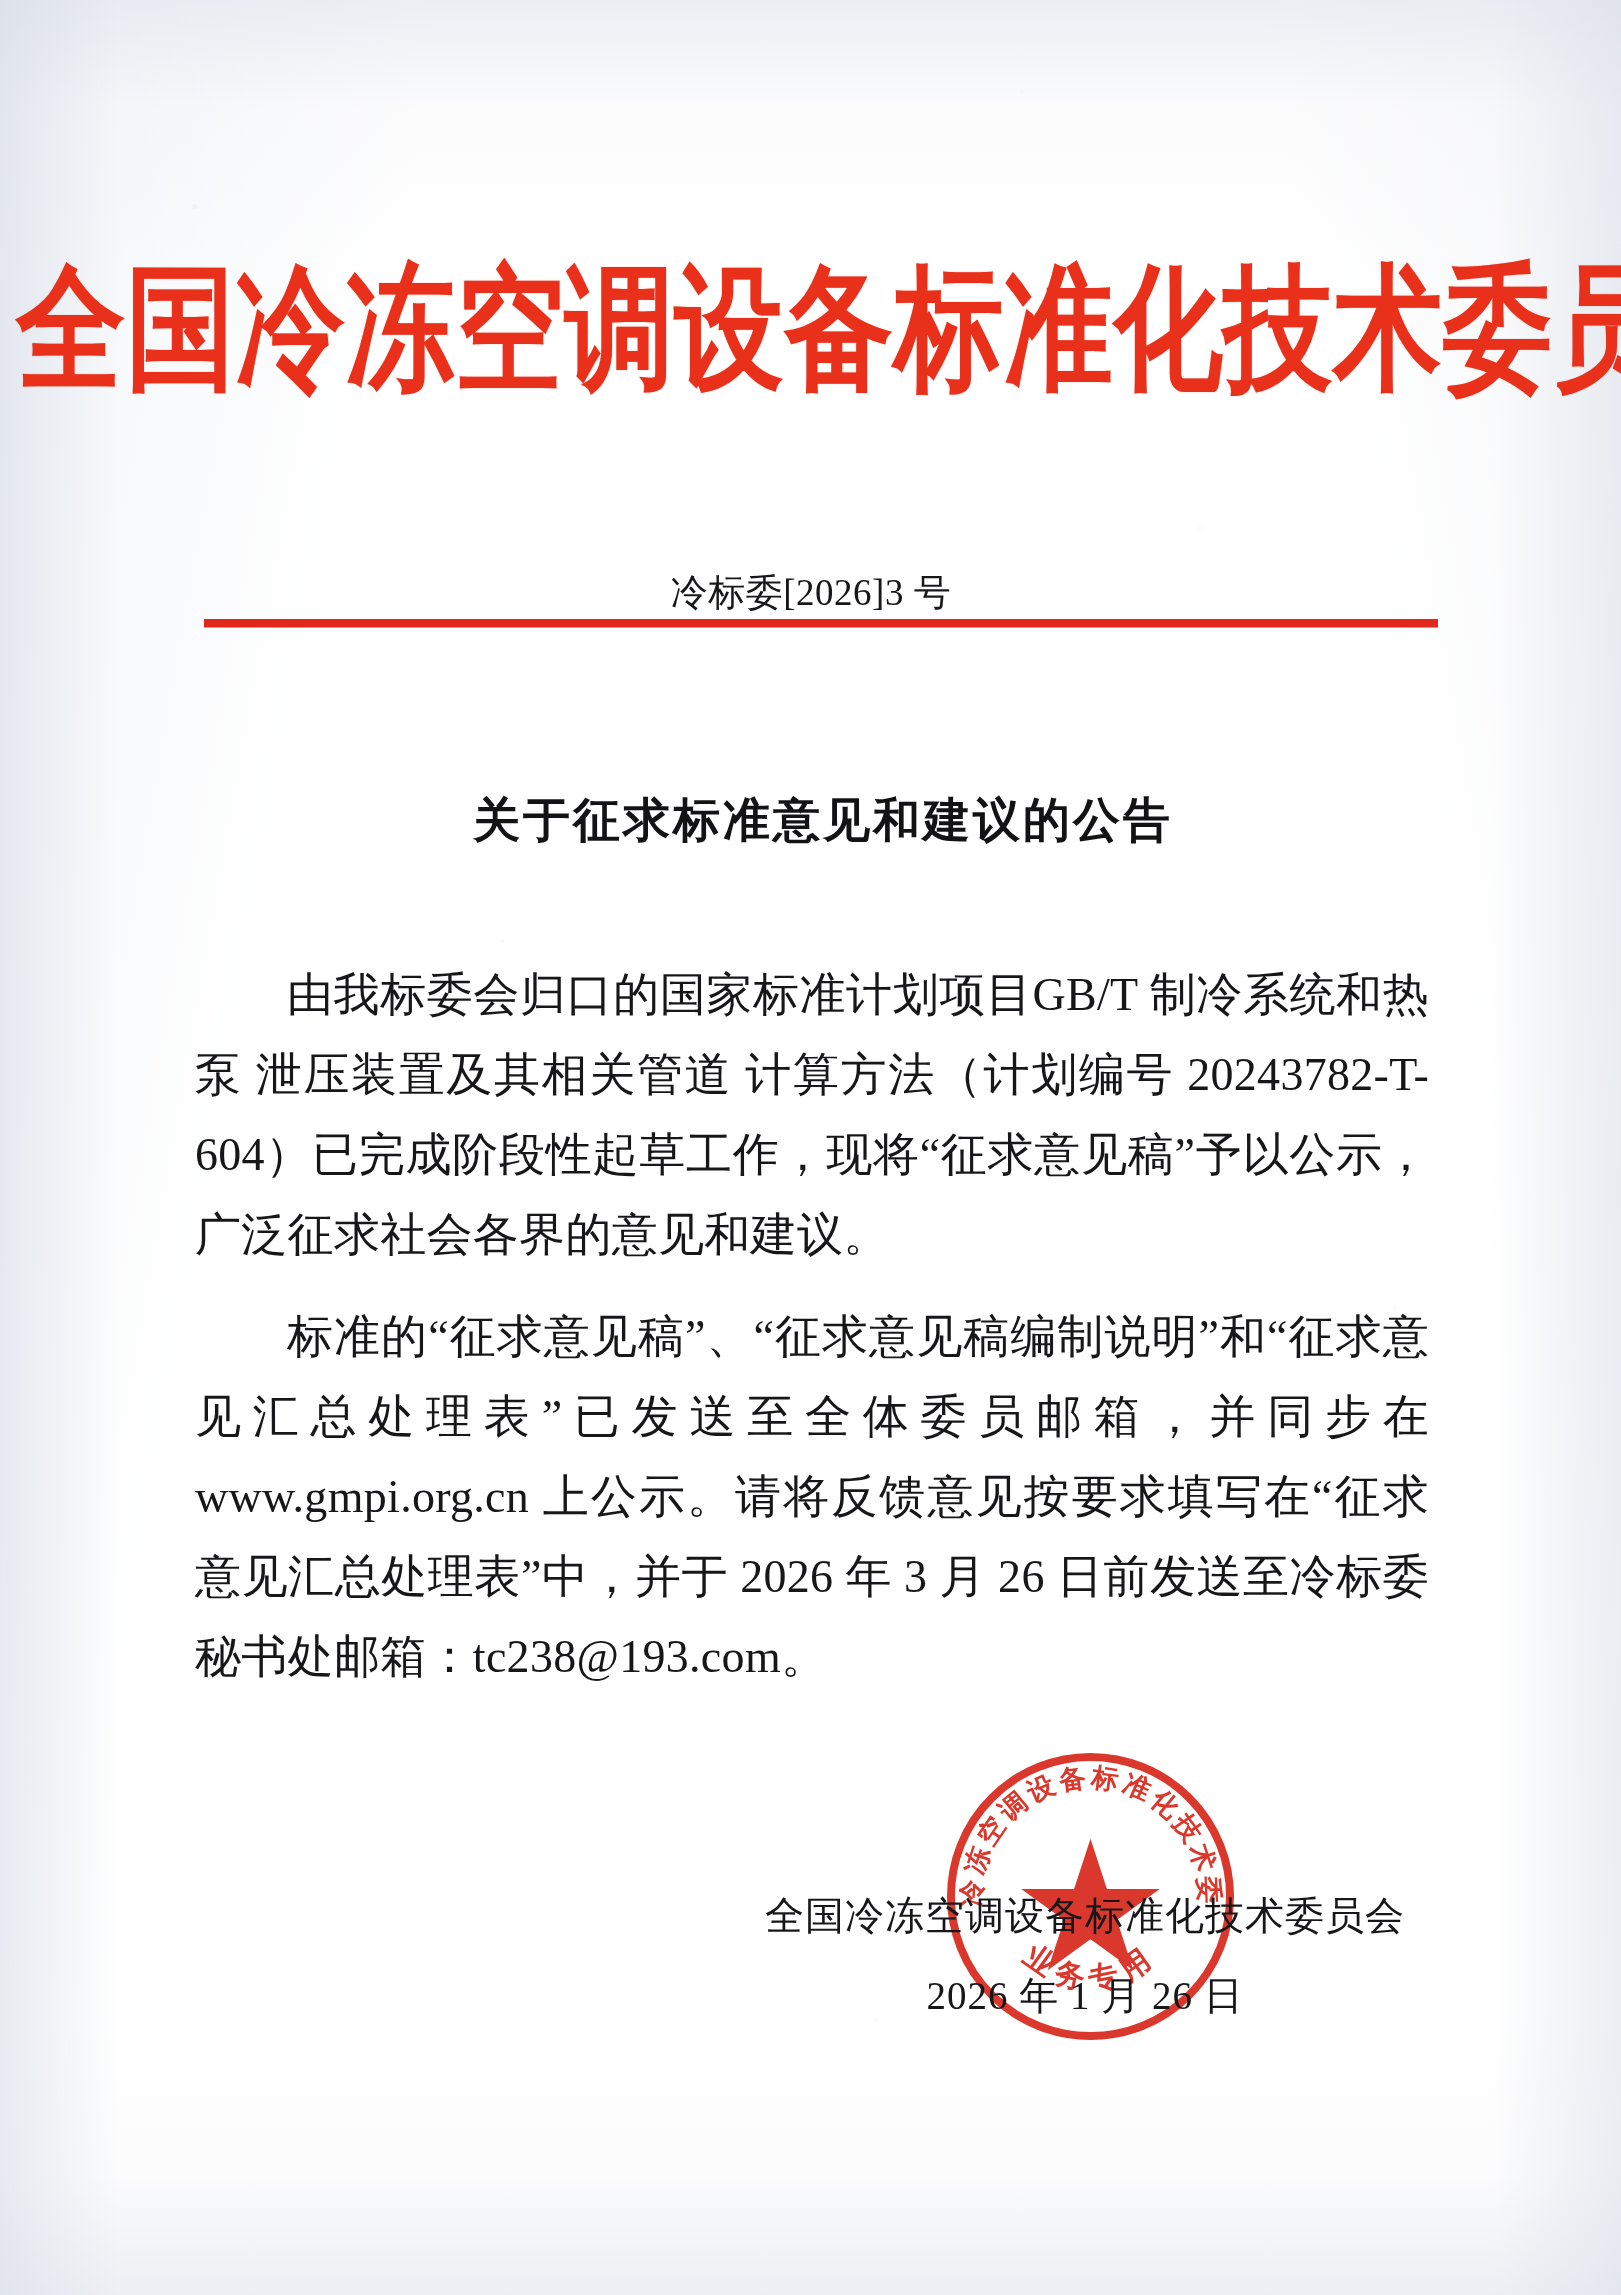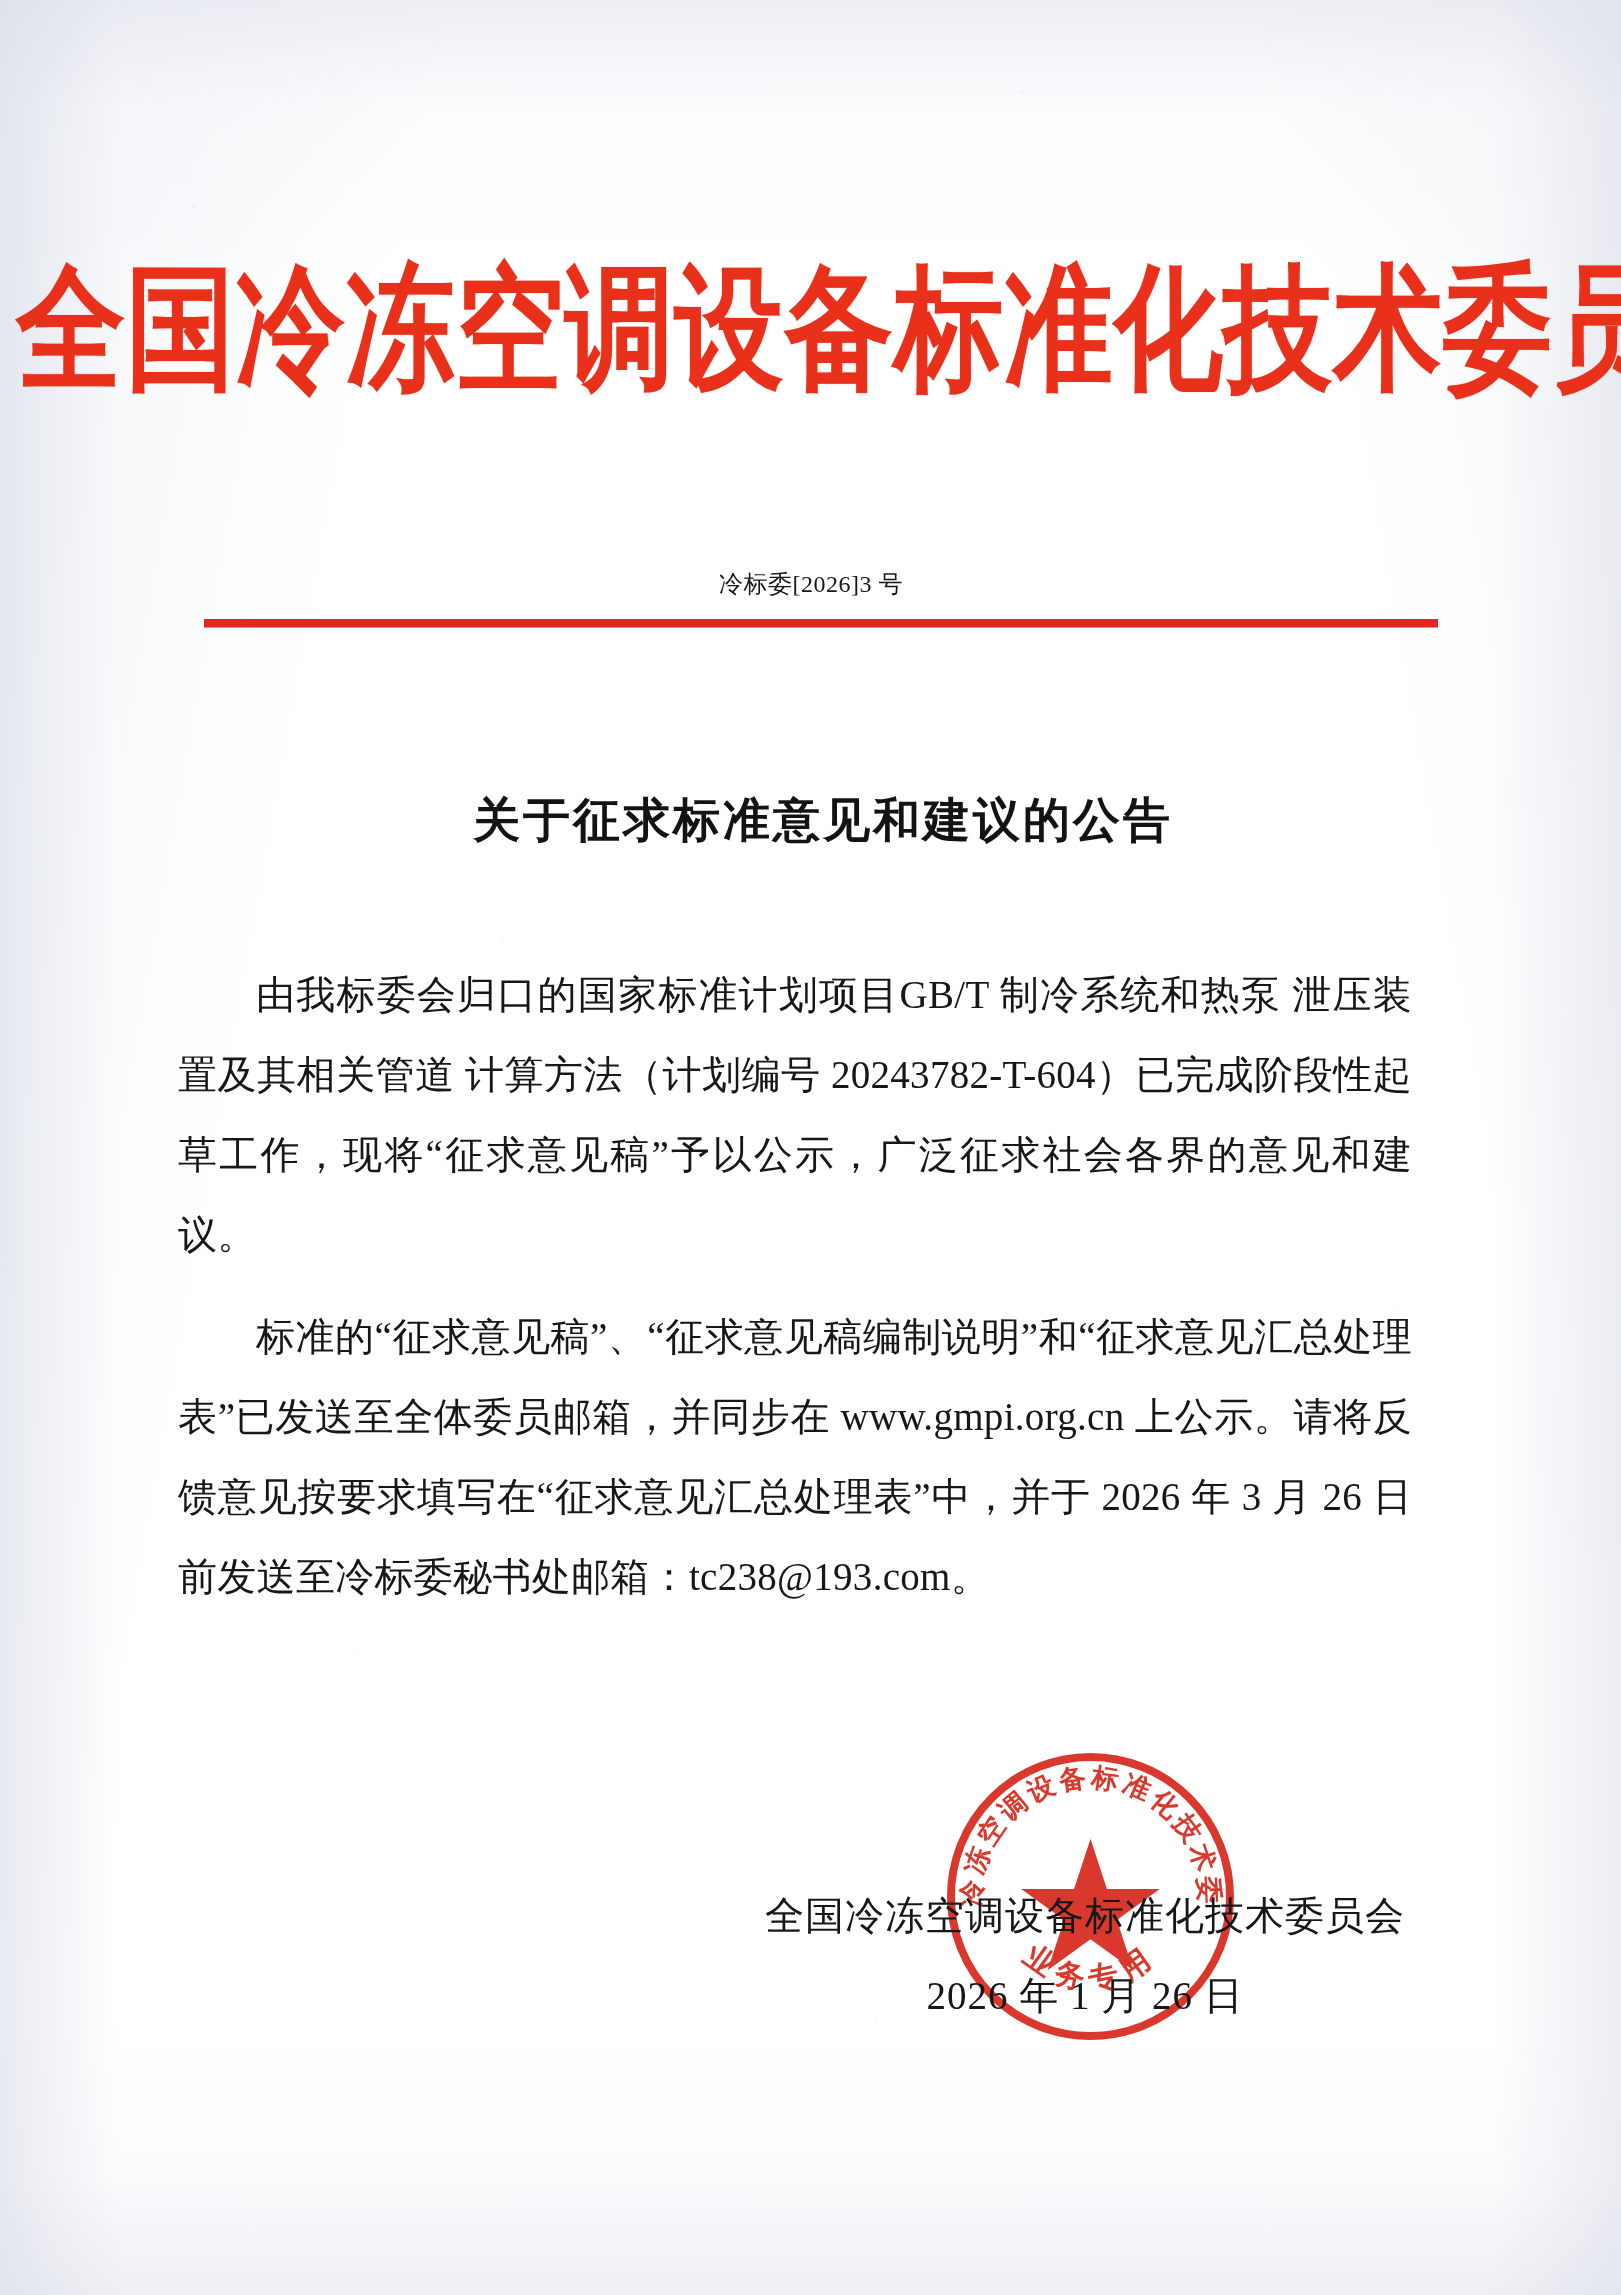--- a/index.html
+++ b/index.html
@@ -79,21 +79,21 @@
     transform-origin: center top;
     text-shadow: 0 0 1px rgba(232,48,26,0.55);
   }
 
   .doc-number {
     position: absolute;
     top: 568px;
     left: 0;
     width: 100%;
     text-align: center;
-    font-size: 24px;
+    font-size: 37px;
     color: #17171a;
     letter-spacing: 0.5px;
   }
 
   .red-rule {
     position: absolute;
     top: 619px;
     left: 204px;
     width: 1234px;
     height: 8px;
@@ -109,24 +109,24 @@
     width: 100%;
     text-align: center;
     font-size: 47px;
     font-weight: 700;
     color: #131315;
     letter-spacing: 3px;
   }
 
   .body-block {
     position: absolute;
-    left: 178px;
+    left: 195px;
     top: 955px;
     width: 1234px;
-    font-size: 39px;
+    font-size: 46px;
     color: #17171a;
     line-height: 80px;
     letter-spacing: 0.3px;
   }
   .para {
     margin: 0 0 22px 0;
     text-align: justify;
     text-justify: inter-ideograph;
   }
   .para.indent {

